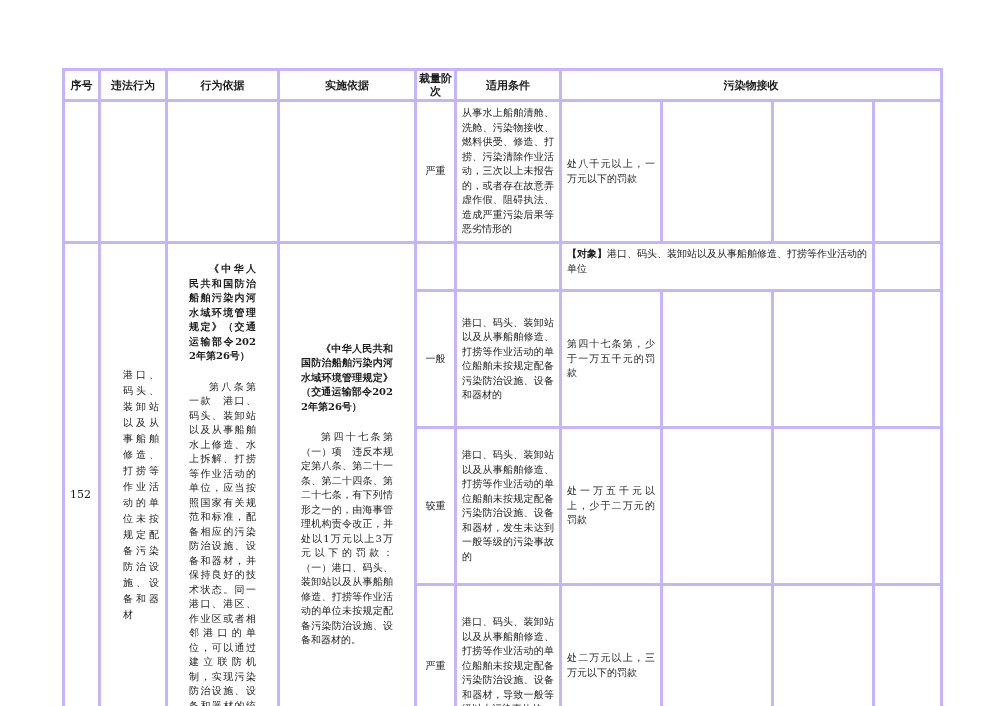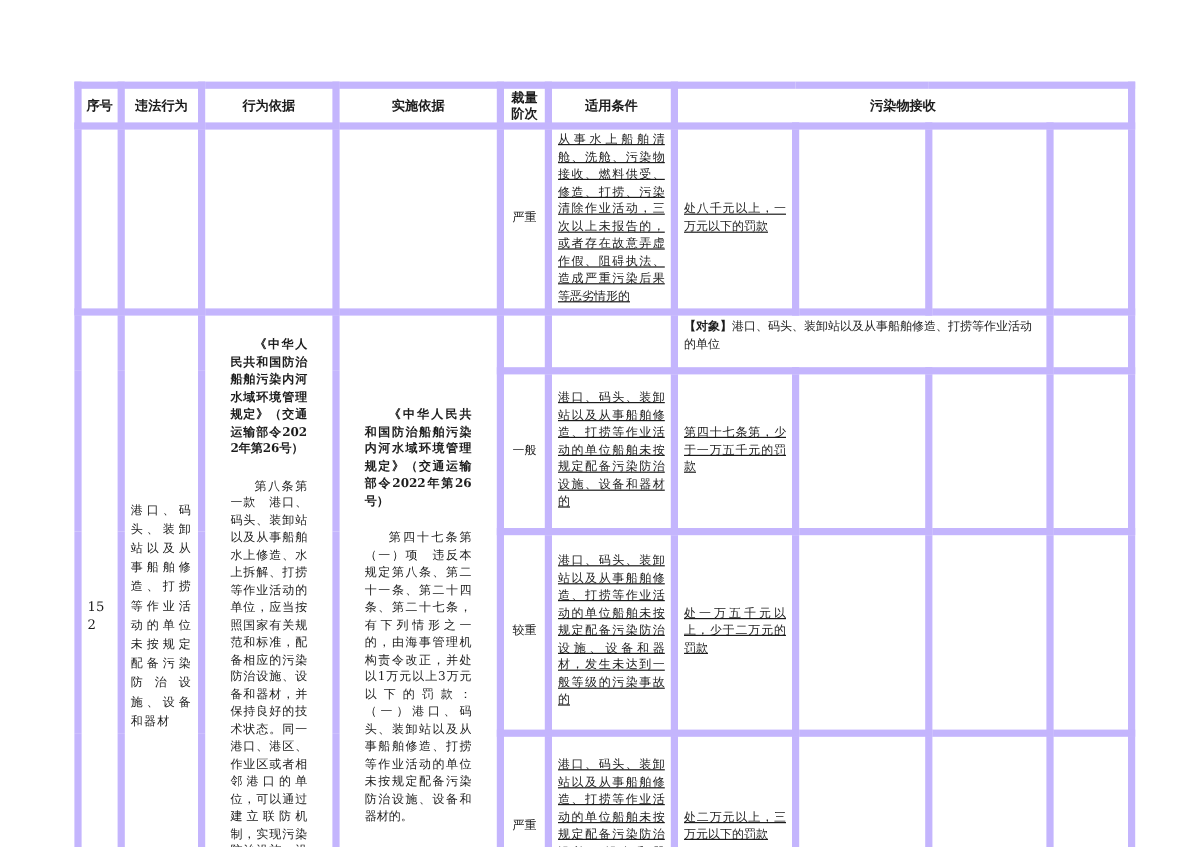--- a/index.html
+++ b/index.html
@@ -12,21 +12,21 @@
     overflow:hidden;
   }
   table.penalty-table{
     position:absolute;
     left:62px;top:68px;
     border-collapse:collapse;
     table-layout:fixed;
     width:878px;
   }
   td{
-    border:6px solid #c4b5fd;
+    border:3px solid #c4b5fd;
     padding:2px 5px;
     vertical-align:middle;
     font-size:10px;
     line-height:14.5px;
     word-break:break-all;
     overflow:hidden;
   }
   tr.head-row td{
     font-weight:bold;
     font-size:11px;
@@ -40,32 +40,32 @@
   tr.row-g0 td{height:101px;}
   tr.row-g1 td{height:117px;margin-left:42px;}
   tr.row-g2 td{height:121px;}
   td.serial-cell{text-align:left;font-size:11px;}
   td.grade-cell{text-align:center;font-size:10px;padding:2px 3px;}
   td.violation-cell div{
     text-align:justify;
     text-justify:inter-character;
     letter-spacing:1px;
     line-height:16px;
+    margin-left:17px;
   }
   td.basis-cell p{
     margin:16px;
     text-indent:2em;
     text-align:justify;
     text-justify:inter-character;
   }
   .law-title{font-weight:bold;margin-top:39px;}
   td.cond-cell div, td.pen-cell div{
     text-align:justify;
     text-justify:inter-character;
-    text-decoration:underline;
   }
   td.target-cell{
     vertical-align:top;
     padding-top:3px;
   }
   .page-number{
     position:absolute;
     left:0;top:644px;
     width:1000px;
     text-align:center;

